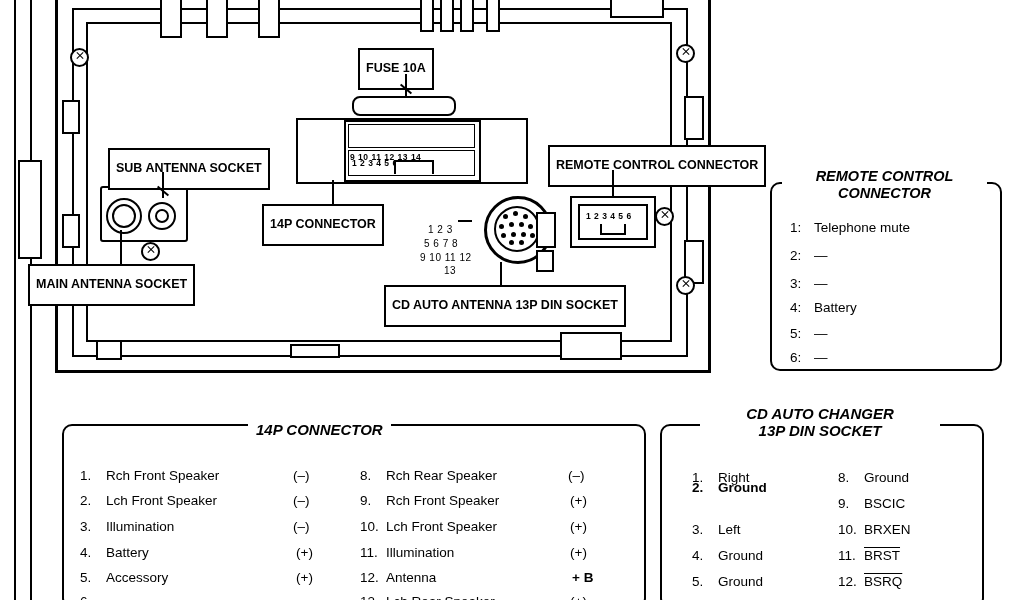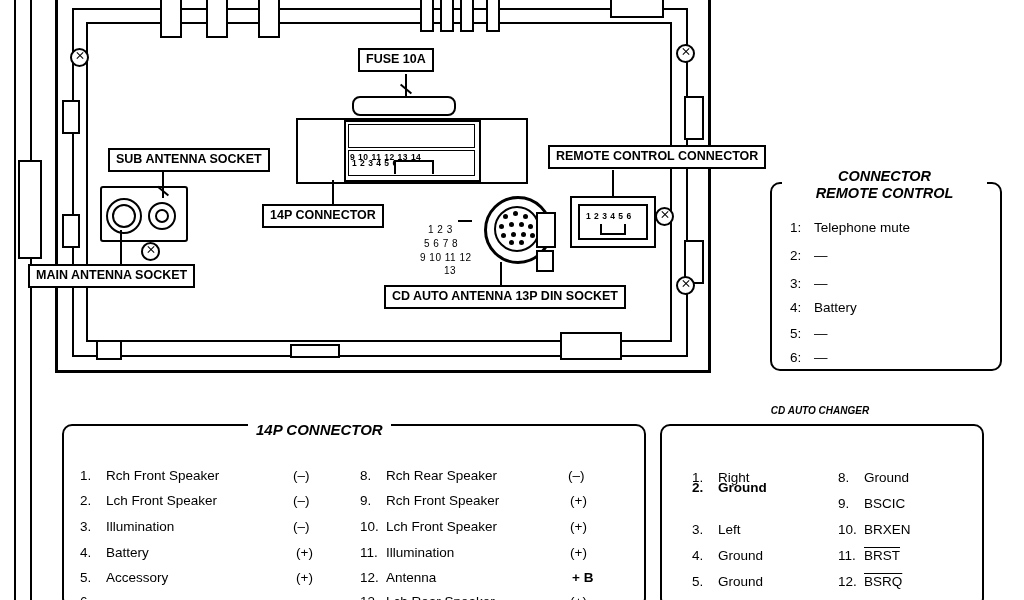--- a/index.html
+++ b/index.html
@@ -12,21 +12,21 @@
     color:#000;
   }
   .root{position:absolute;inset:0;}
 
   
   .abs{position:absolute;}
   .box{border:2px solid #000;background:#fff;}
   .lbl{
     border:2px solid #000;background:#fff;
     font-weight:bold;font-size:12.5px;
-    padding:3px 6px;white-space:nowrap;
+    padding:12px 6px;white-space:nowrap;
     text-align:center;line-height:1.1;
   }
   .line{position:absolute;background:#000;}
 
   
   #unit-outer{left:55px;top:-8px;width:650px;height:375px;border:3px solid #000;background:#fff;}
   #unit-inner{left:72px;top:8px;width:612px;height:345px;border:2px solid #000;background:#fff;}
   #unit-inner2{left:86px;top:22px;width:582px;height:316px;border:2px solid #000;background:#fff;}
 
   .screw{position:absolute;width:15px;height:15px;border:2px solid #000;border-radius:50%;background:#fff;}
@@ -65,21 +65,21 @@
   
   #remote-panel{left:770px;top:182px;width:228px;height:185px;border:2px solid #000;border-radius:10px;background:#fff;}
   #remote-panel-title{left:782px;top:168px;width:205px;text-align:center;font-style:italic;font-weight:bold;font-size:14.5px;line-height:1.15;background:#fff;}
   .rp-row{position:absolute;font-size:13.5px;}
   .rp-row .k{display:inline-block;width:24px;}
 
   
   #p14-panel{left:62px;top:424px;width:580px;height:180px;border:2px solid #000;border-radius:10px;background:#fff;}
   #p14-title{left:248px;top:421px;font-style:italic;font-weight:bold;font-size:15px;background:#fff;padding:0 8px;}
   #cd-panel{left:660px;top:424px;width:320px;height:180px;border:2px solid #000;border-radius:10px;background:#fff;}
-  #cd-title{left:700px;top:405px;width:240px;text-align:center;font-style:italic;font-weight:bold;font-size:10px;line-height:1.15;background:#fff;}
+  #cd-title{left:700px;top:405px;width:240px;text-align:center;font-style:italic;font-weight:bold;font-size:15px;line-height:1.15;background:#fff;}
 
   .ent{position:absolute;font-size:13.5px;white-space:nowrap;}
   .ent .n{display:inline-block;width:26px;text-align:left;}
   .ent .nm{display:inline-block;}
   .ovl{text-decoration:overline;}
 
   
   #edge1{left:0px;top:0px;width:14px;height:600px;background:#fff;border-right:2px solid #000;}
   #edge2{left:18px;top:160px;width:20px;height:95px;border:2px solid #000;background:#fff;}
   #edgeline{left:30px;top:0px;width:2px;height:600px;background:#000;}
@@ -181,22 +181,22 @@
   <div class="abs" id="rem-frame"></div>
   <div class="abs" id="rem-body"></div>
   <div class="pinnum" style="left:586px;top:211px;">1 2 3 4 5 6</div>
   <div class="abs" style="left:600px;top:224px;width:22px;height:9px;border:2px solid #000;border-top:none;background:#fff;"></div>
 
   <div class="lbl abs" style="left:548px;top:145px;">REMOTE CONTROL CONNECTOR</div>
   <div class="line" style="left:612px;top:170px;width:2px;height:26px;"></div>
 
   <div class="abs" id="remote-panel"></div>
   <div class="abs" id="remote-panel-title">
+    <div>REMOTE CONTROL</div>
     <div>CONNECTOR</div>
-    <div>REMOTE CONTROL</div>
   </div>
 
   <div class="rp-row" style="left:790px;top:220px;">
     <span class="k">1:</span><span>Telephone mute</span>
   </div>
   <div class="rp-row" style="left:790px;top:248px;">
     <span class="k">2:</span><span>—</span>
   </div>
   <div class="rp-row" style="left:790px;top:276px;">
     <span class="k">3:</span><span>—</span>
@@ -269,20 +269,21 @@
   <div class="ent" style="left:572px;top:570px;font-weight:bold;">+ B</div>
 
   <div class="ent" style="left:360px;top:594px;">
     <span class="n">13.</span><span class="nm">Lch Rear Speaker</span>
   </div>
   <div class="ent" style="left:570px;top:594px;">(+)</div>
 
   <div class="abs" id="cd-panel"></div>
   <div class="abs" id="cd-title">
     <div>CD AUTO CHANGER</div>
+    <div>13P DIN SOCKET</div>
   </div>
 
   <div class="ent" style="left:692px;top:470px;">
     <span class="n">1.</span><span class="nm">Right</span>
   </div>
   <div class="ent" style="left:692px;top:480px;font-weight:bold;">
     <span class="n">2.</span><span class="nm">Ground</span>
   </div>
   <div class="ent" style="left:692px;top:522px;">
     <span class="n">3.</span><span class="nm">Left</span>

